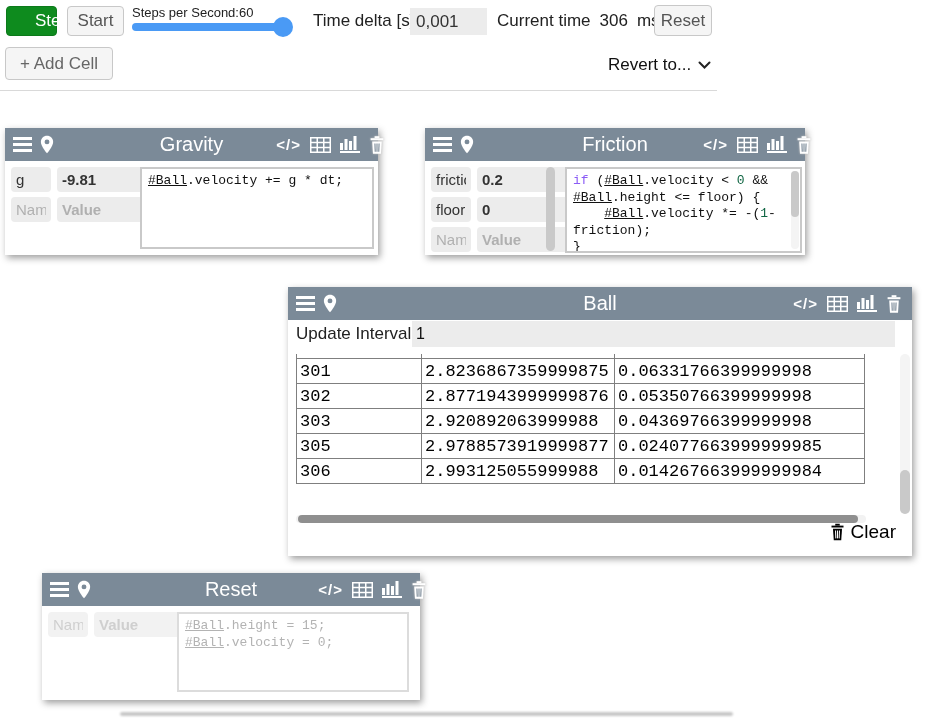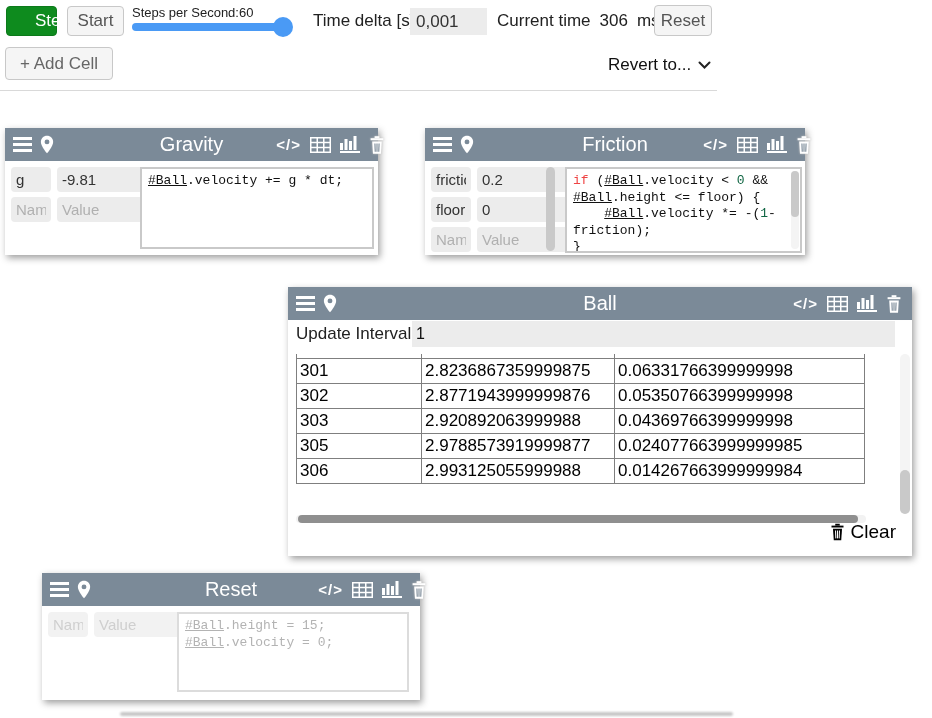--- a/index.html
+++ b/index.html
@@ -45,48 +45,48 @@
   .code-glyph { font-size:15px; font-weight:bold; color:#fff; letter-spacing:1px; }
   .chart-wrap { border-bottom:2px solid #fff; padding-bottom:1px; }
   .trash-out { margin-right:-15px; filter:drop-shadow(0 0 1px #c0c0c0); }
   
   .params { position:absolute; }
   .param-row { display:flex; gap:6px; margin-bottom:5px; }
   .p-name, .p-value {
     height:25px; background:#ececec; border:none; border-radius:4px;
     font-size:15px; color:#333; padding:0 5px; font-family:inherit;
   }
-  .p-name { width:40px; } .p-value { width:96px; }
+  .p-name { width:40px; } .p-value { width:96px;font-weight:bold; }
   .p-name::placeholder, .p-value::placeholder { color:#b0b0b0; }
   .faded .p-name, .faded .p-value { background:#f2f2f2; }
   .faded .p-name::placeholder, .faded .p-value::placeholder { color:#cfcfcf; }
   
   .code-editor {
     position:absolute; background:#fff; border:2px solid #c9c9c9; overflow:hidden;
     font-family:Liberation Mono, monospace; font-size:13px; line-height:16.5px;
     padding:4px 6px; cursor:text;
   }
   .code-editor.faded-border { border-color:#dcdcdc; }
   .code-line { white-space:pre; }
   .tok-plain { color:#111; }
-  .tok-kw { color:#ef4444; }
+  .tok-kw { color:#8b5cf6; }
   .tok-num { color:#116644; }
   .tok-hash { color:#111; text-decoration:underline; }
   .tok-fade { color:#b3b3b3; }
   .tok-hashfade { color:#b3b3b3; text-decoration:underline; }
   
   .vscroll-track { position:absolute; background:#f4f4f4; border-radius:5px; }
   .vscroll-thumb { position:absolute; background:#c9c9c9; border-radius:5px; width:100%; }
   
   #ball-update-label { position:absolute; left:8px; top:37px; font-size:17px; }
   #ball-update-input { position:absolute; left:124px; top:34px; width:483px; height:26px;
      background:#ececec; border:none; font-size:16px; padding:0 4px; font-family:inherit; color:#111; }
   #ball-table-clip { position:absolute; left:8px; top:67px; width:570px; height:160px; overflow:hidden; }
   #ball-table { border-collapse:collapse; margin-top:-21px; table-layout:fixed; width:568px;
-     font-size:17px; color:#000; }
+     font-size:17px; color:#000;font-family:Liberation Mono, monospace; }
   #ball-table td { border:1px solid #7f7f7f; height:25px; padding:0 3px; overflow:hidden; white-space:nowrap; }
   #ball-table col.c1{width:125px;} #ball-table col.c2{width:193px;} #ball-table col.c3{width:250px;}
   #ball-hscroll { position:absolute; left:8px; top:228px; width:570px; height:8px; background:#f2f2f2; border-radius:4px; }
   #ball-hthumb { position:absolute; left:2px; top:0; width:560px; height:8px; background:#8f8f8f; border-radius:4px; }
   #ball-clear { position:absolute; right:16px; top:234px; display:flex; align-items:center; gap:6px;
      font-size:19px; color:#000; cursor:pointer; }
   #bottom-shadow { position:absolute; left:120px; top:712px; width:613px; height:4px;
      background:#a9a9a9; filter:blur(1.2px); opacity:.65; border-radius:2px; }
 </style>
 </head>

